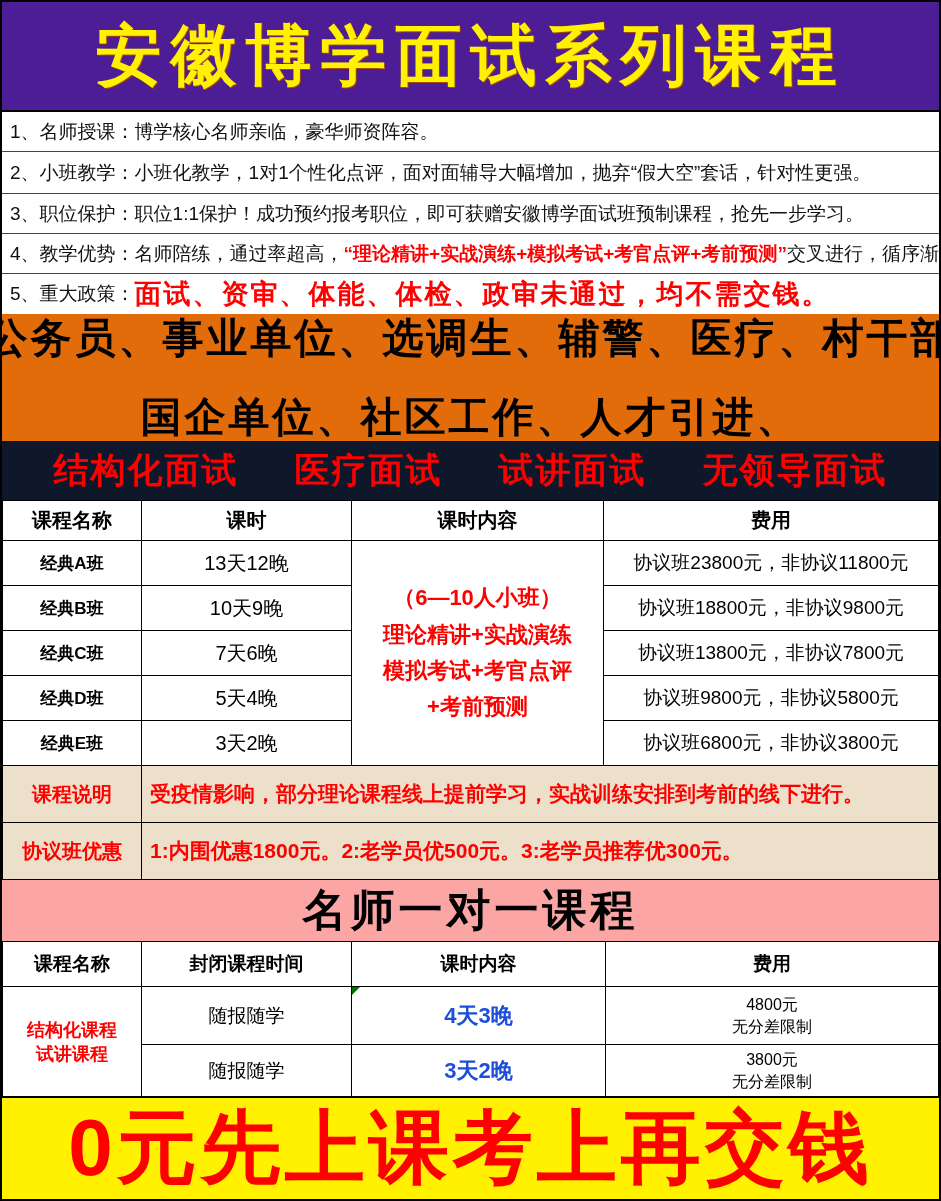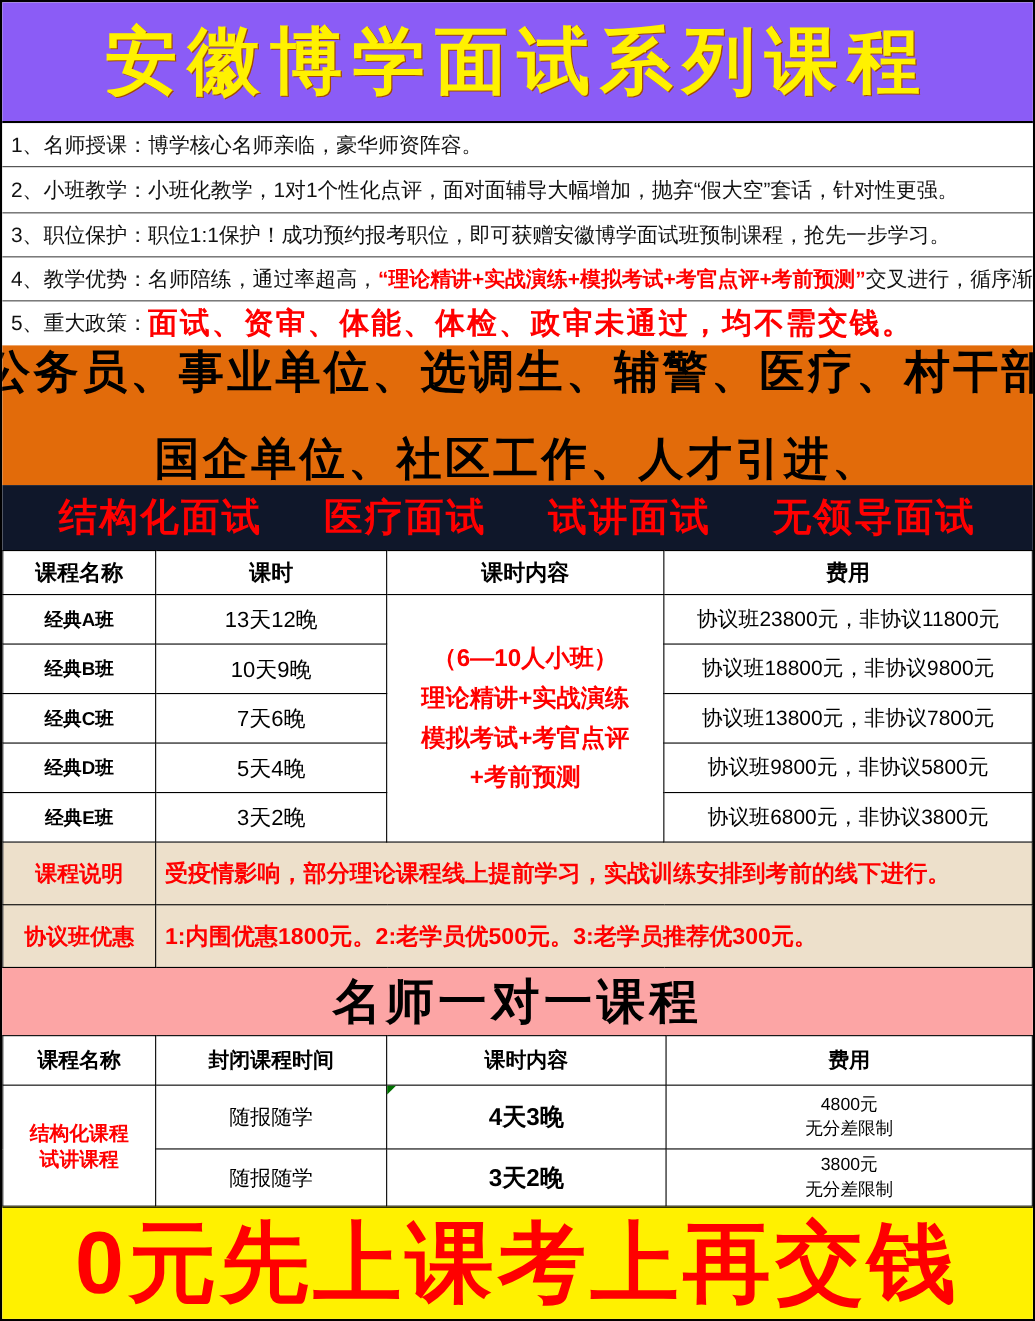--- a/index.html
+++ b/index.html
@@ -2,21 +2,21 @@
 <html lang="zh"><head>
 <meta charset="utf-8">
 <style>
   * { margin:0; padding:0; box-sizing:border-box; }
   html,body { background:#fff; }
   body { width:941px; font-family:"Liberation Sans","DejaVu Sans",sans-serif; }
   .poster { width:941px; height:1201px; border:2px solid #000; background:#fff;
             display:flex; flex-direction:column; overflow:hidden; }
 
   
-  .header { height:112px; background:#8b5cf6; border-bottom:2px solid #000;
+  .header { height:112px; background:#4c1d95; border-bottom:2px solid #000;
             display:flex; align-items:center; justify-content:center; }
   .header .title { font-family:"DejaVu Serif","Liberation Serif",serif;
             font-weight:bold; font-size:66px; color:#FFF100; letter-spacing:9px;
             text-shadow:1px 1px 0 #a34a00; white-space:nowrap; }
 
   
   .features { background:#fff; }
   .f-row { display:flex; align-items:center; padding:0 8px; font-size:19px; color:#111;
            border-bottom:1px solid #444; white-space:nowrap; }
   .f-row.h40 { height:40px; } .f-row.h42 { height:42px; }
@@ -52,21 +52,21 @@
   
   .section-title { height:62px; background:#fca5a5; display:flex; align-items:center;
                    justify-content:center; }
   .section-title span { font-size:44px; font-weight:900; color:#000; letter-spacing:4px; }
   .t2-head { height:45px; }
   .t2-head th { font-size:19px; }
   .t2-r1 { height:58px; } .t2-r2 { height:52px; }
   .t2-names { display:flex; flex-direction:column; justify-content:space-around; height:100%;
               color:#F00; font-weight:bold; font-size:18px; }
   .t2-time { font-size:19px; color:#000; }
-  .t2-hours { color:#000000; font-weight:bold; font-size:22px; }
+  .t2-hours { color:#1d4ed8; font-weight:bold; font-size:22px; }
   .t2-fee { font-size:16px; color:#000; line-height:1.35; }
   .cell-rel { position:relative; }
   .tri { position:absolute; top:0; left:0; width:0; height:0;
          border-top:8px solid #007000; border-right:8px solid transparent; }
 
   
   .footer { height:102px; background:#FFF100; display:flex; align-items:center;
             justify-content:center; border-top:1px solid #000; }
   .footer span { color:#F00; font-weight:900; font-size:80px; letter-spacing:4px; white-space:nowrap; }
 </style>

